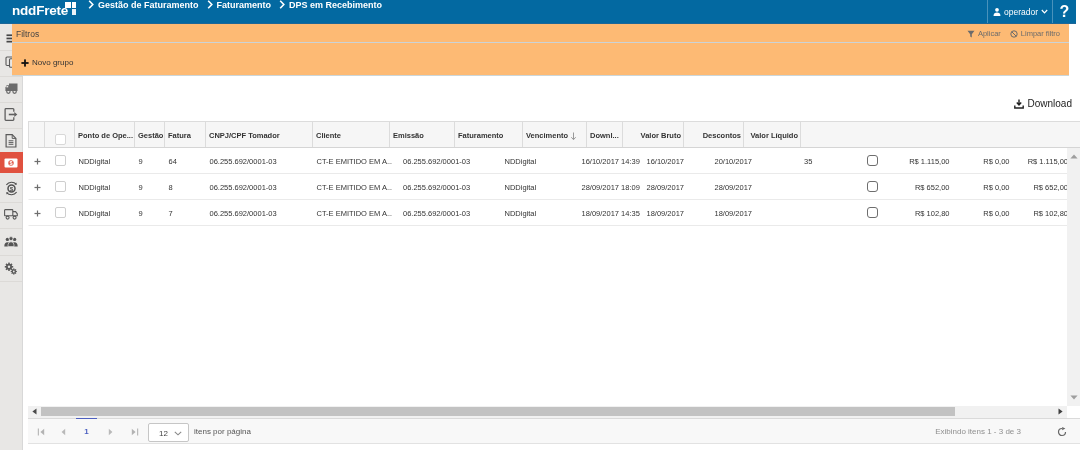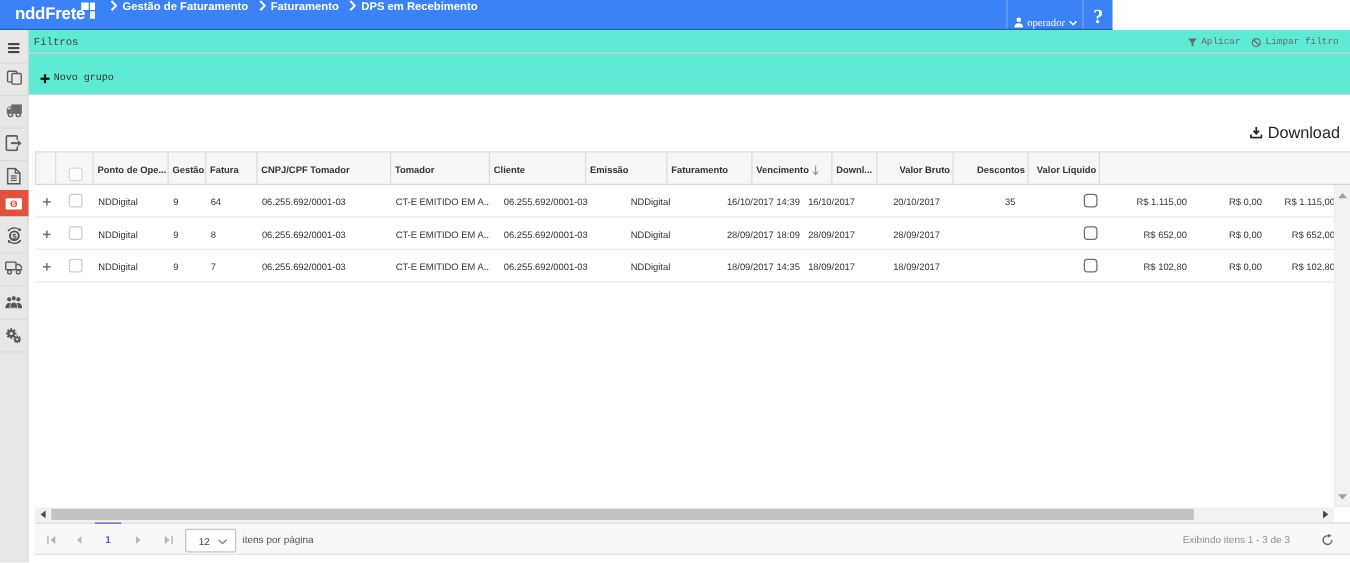--- a/index.html
+++ b/index.html
@@ -1,51 +1,51 @@
 <!DOCTYPE html>
 <html><head>
 <meta charset="utf-8">
 <style>
   * { margin:0; padding:0; box-sizing:border-box; }
   html,body { width:1080px; height:450px; overflow:hidden; background:#fff;
     font-family:"Liberation Sans", sans-serif; }
 
   
-  #topbar { position:absolute; left:0; top:0; width:890px; height:24px;
-    background:#3b82f6; border-bottom:1px solid #1d6798; }
+  #topbar { position:absolute; left:0; top:0; width:1076px; height:24px;
+    background:#0369a1; border-bottom:1px solid #1d6798; }
   #logo { position:absolute; left:12px; top:3px; color:#fff; font-size:13.5px;
     font-weight:bold; letter-spacing:-0.2px; }
   .lsq { position:absolute; background:#fff; }
   #crumbs { position:absolute; left:80px; top:0; height:23px; display:flex;
     align-items:flex-start; color:#fff; font-size:9px; font-weight:bold; }
   #crumbs .sep { margin:0 4px 0 8px; display:flex; align-items:center; }
   #userbox { position:absolute; right:0; top:0; height:23px; display:flex;
-    align-items:flex-end; color:#fff;font-family:Liberation Serif, serif; }
+    align-items:center; color:#fff; }
   .vsep { width:1px; height:23px; background:rgba(255,255,255,0.28); }
 
   
   #sidebar { position:absolute; left:0; top:24px; width:23px; height:426px;
     background:#e8e7e5; border-right:1px solid #d8d8d8; }
   .sicon { position:absolute; left:0; width:22px; display:flex; justify-content:center; }
   #sred { position:absolute; left:0; top:128px; width:23px; height:21px; background:#e0513f; }
 
   
-  #fpanel { position:absolute; left:23px; top:24px; width:1057px; height:52px;
-    background:#5eead4; border-bottom:1px solid #ccd6d9;font-family:Liberation Mono, monospace; }
+  #fpanel { position:absolute; left:12px; top:24px; width:1057px; height:52px;
+    background:#fdba74; border-bottom:1px solid #ccd6d9; }
   #flabel { position:absolute; left:4px; top:4.5px; font-size:8.5px; color:#444; }
   #fdivider { position:absolute; left:0; top:18px; width:1057px; height:1px; background:#cbd3d6; }
   #fright { position:absolute; right:9px; top:3px; height:13px; display:flex;
     align-items:center; font-size:7.5px; color:#6b6b6b; }
   #ngroup { position:absolute; left:9px; top:34px; display:flex; align-items:center;
     font-size:8px; color:#333; }
 
   
   #content { position:absolute; left:23px; top:76px; width:1057px; height:374px; background:#fff; }
   #download { position:absolute; right:8px; top:22px; display:flex; align-items:center;
-    font-size:13px; color:#222;justify-content:center; }
+    font-size:10px; color:#222;justify-content:center; }
 
   
   #grid { position:absolute; left:5px; top:45px; width:1052px; }
   #ghead { display:flex; width:1052px; height:27px; background:#f6f6f6;
     border-top:1px solid #dcdcdc; border-bottom:1px solid #d5d5d5; border-left:1px solid #dcdcdc; }
   .hc { height:25px; border-right:1px solid #dcdcdc; font-size:7.5px; font-weight:bold;
     color:#333; display:flex; align-items:center; padding:2px 1px 0 3px; overflow:hidden; white-space:nowrap; }
   .hc.r { justify-content:flex-end; padding-right:2px; }
   .hc.c { justify-content:center; }
   .row { display:flex; width:1040px; height:26px; border-bottom:1px solid #eaeaea; border-left:1px solid transparent; }
@@ -267,21 +267,20 @@
 
     <div id="ghead">
       <div class="hc" style="width:16px;"></div>
       <div class="hc c" style="width:30px; padding-top:0;">
           <div class="cb" style="margin-top:9px; border-color:#d8d8d8;"></div>
         </div>
       <div class="hc" style="width:60px;">Ponto de Ope...</div>
       <div class="hc" style="width:30px;">Gestão</div>
       <div class="hc" style="width:41px;">Fatura</div>
       <div class="hc" style="width:107px;">CNPJ/CPF Tomador</div>
-      <div class="hc" style="width:79px;">Tomador</div>
       <div class="hc" style="width:77px;">Cliente</div>
       <div class="hc" style="width:65px;">Emissão</div>
       <div class="hc" style="width:68px;">Faturamento</div>
       <div class="hc" style="width:64px;">Vencimento&nbsp;<svg width="7" height="9" viewBox="0 0 7 9" style="margin-top:1px;">
             <path d="M3.5 0.5 L3.5 7.2 M1.3 5.2 L3.5 7.7 L5.7 5.2" stroke="#8f8f8f" stroke-width="0.9" fill="none"></path>
           </svg></div>
       <div class="hc" style="width:36px;">Downl...</div>
       <div class="hc r" style="width:61px;">Valor Bruto</div>
       <div class="hc r" style="width:60px;">Descontos</div>
       <div class="hc r" style="width:57px;">Valor Líquido</div>
@@ -417,21 +416,21 @@
           <rect x="6.1" y="0.5" width="1.1" height="7" fill="#b3b3b3"></rect>
         </svg>
     </div>
     <div id="ddl">
       <span style="position:absolute; left:10px; top:4.5px; font-size:8px; color:#444;">12</span>
       <svg width="8" height="5" viewBox="0 0 8 5" style="position:absolute; right:6px; top:7px;">
         <path d="M0.8 0.8 L4 3.8 L7.2 0.8" stroke="#888" stroke-width="1.1" fill="none"></path>
       </svg>
     </div>
     <div class="pbtn" style="left:166px; width:auto;">itens por página</div>
-    <div class="pbtn" style="right:48px; width:auto; color:#8f8f8f;">Exibindo itens 1 - 3 de 3</div>
+    <div class="pbtn" style="right:59px; width:auto; color:#8f8f8f;">Exibindo itens 1 - 3 de 3</div>
     <div class="pbtn" style="right:12px; width:12px;">
       <svg width="10" height="10" viewBox="0 0 10 10">
         <path d="M8.5 5 A 3.5 3.5 0 1 1 5 1.5" fill="none" stroke="#666" stroke-width="1.2"></path>
         <path d="M5 1.5 L8.3 1.5 L8.3 0" fill="none" stroke="#666" stroke-width="0"></path>
         <path d="M4.8 0 L8 1.6 L4.8 3.2 Z" fill="#666" transform="translate(0.4,0)"></path>
       </svg>
     </div>
   </div>
 </div>
 

